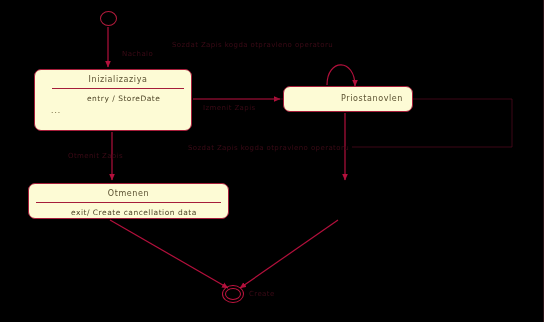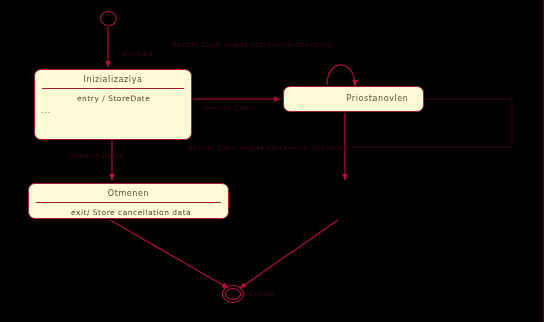--- a/index.html
+++ b/index.html
@@ -57,22 +57,22 @@
     margin-left: 36px;
   }
   .state-body-dots {
     color: #6b6038;
     font-size: 7.5px;
     padding: 0 6px 3px 6px;
     letter-spacing: 1px;
   }
 
   
-  #state-init        { left: 34px;  top: 69px;  width: 158px; height: 71px; }
-  #state-suspended   { left: 283px; top: 86px;  width: 141px; height: 26px; padding-left: 48px; }
+  #state-init        { left: 34px;  top: 69px;  width: 158px; height: 62px; padding-left: 10px; }
+  #state-suspended   { left: 283px; top: 86px;  width: 130px; height: 26px; padding-left: 48px; }
   #state-cancelled   { left: 28px;  top: 183px; width: 201px; height: 36px; }
   #state-completed   { left: 275px; top: 183px; width: 141px; height: 36px; }
 
   #state-suspended .state-title { padding-top: 7px; }
 
   
   .initial-state {
     position: absolute;
     left: 100px; top: 11px;
     width: 17px; height: 15px;
@@ -155,21 +155,21 @@
     <div class="state-body-dots">...</div>
   </div>
 
   <div class="state" id="state-suspended">
     <div class="state-title">Priostanovlen</div>
   </div>
 
   <div class="state" id="state-cancelled">
     <div class="state-title">Otmenen</div>
     <div class="state-divider"></div>
-    <div class="state-body">exit/ Store cancellation data</div>
+    <div class="state-body">exit/ Create cancellation data</div>
   </div>
 
 
   <div class="final-state-outer"></div>
   <div class="final-state-inner"></div>
   <div class="tlabel" id="lbl-final">Create</div>
 
   <div class="tlabel" id="lbl-create">Sozdat Zapis kogda otpravleno operatoru</div>
   <div class="tlabel" id="lbl-edit">Izmenit Zapis</div>
   <div class="tlabel" id="lbl-resume">Sozdat Zapis kogda otpravleno operatoru</div>

